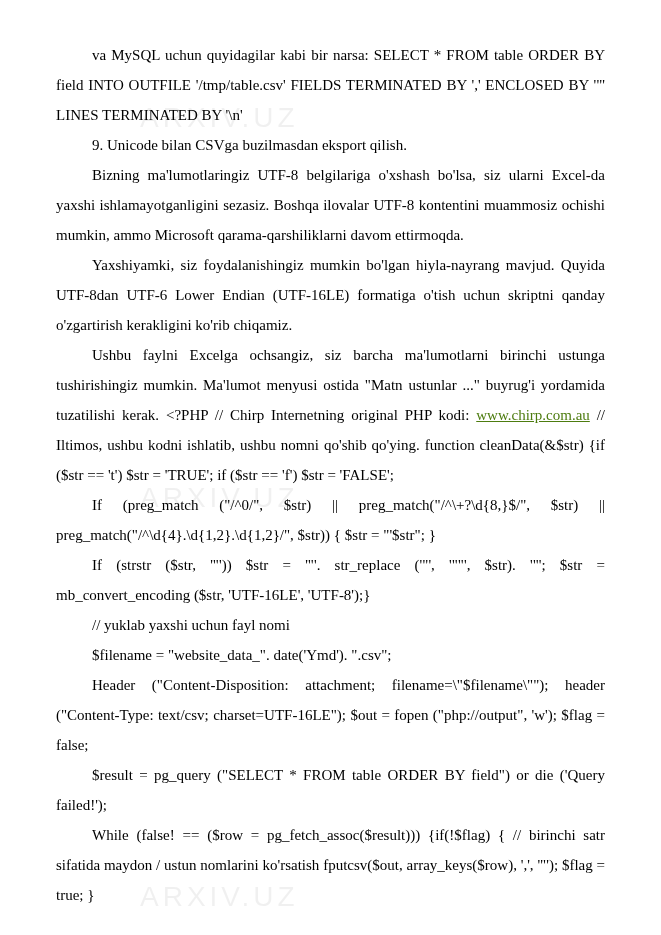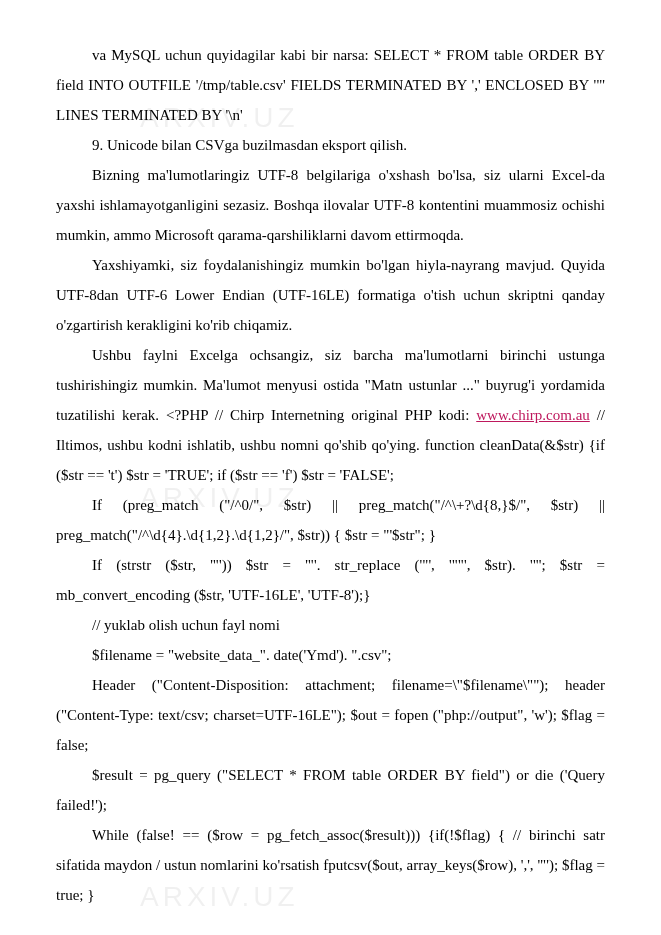--- a/index.html
+++ b/index.html
@@ -14,21 +14,21 @@
     padding: 40px 56px 30px 56px;
     position: relative;
     overflow: hidden;
   }
   .paragraph {
     text-align: justify;
     text-indent: 36px;
     margin: 0;
   }
   .link {
-    color: #be185d;
+    color: #4d7c0f;
     text-decoration: underline;
   }
   .watermark {
     position: absolute;
     font-family: Arial, Helvetica, sans-serif;
     font-weight: 400;
     font-size: 28px;
     color: rgba(0,0,0,0.06);
     letter-spacing: 4px;
     pointer-events: none;
@@ -49,17 +49,17 @@
 <p class="paragraph">9. Unicode bilan CSVga buzilmasdan eksport qilish.</p>
 <p class="paragraph">Bizning ma'lumotlaringiz UTF-8 belgilariga o'xshash bo'lsa, siz ularni Excel-da yaxshi ishlamayotganligini sezasiz. Boshqa ilovalar UTF-8 kontentini muammosiz ochishi mumkin, ammo Microsoft qarama-qarshiliklarni davom ettirmoqda.</p>
 <p class="paragraph">Yaxshiyamki, siz foydalanishingiz mumkin bo'lgan hiyla-nayrang mavjud. Quyida UTF-8dan UTF-6 Lower Endian (UTF-16LE) formatiga o'tish uchun skriptni qanday o'zgartirish kerakligini ko'rib chiqamiz.</p>
 <p class="paragraph">
   <span>Ushbu faylni Excelga ochsangiz, siz barcha ma'lumotlarni birinchi ustunga tushirishingiz mumkin. Ma'lumot menyusi ostida "Matn ustunlar ..." buyrug'i yordamida tuzatilishi kerak. &lt;?PHP // Chirp Internetning original PHP kodi: </span>
   <a class="link">www.chirp.com.au</a>
   <span> // Iltimos, ushbu kodni ishlatib, ushbu nomni qo'shib qo'ying. function cleanData(&amp;$str) {if ($str == 't') $str = 'TRUE'; if ($str == 'f') $str = 'FALSE';</span>
 </p>
 <p class="paragraph">If (preg_match ("/^0/", $str) || preg_match("/^\+?\d{8,}$/", $str) || preg_match("/^\d{4}.\d{1,2}.\d{1,2}/", $str)) { $str = "'$str"; }</p>
 <p class="paragraph">If (strstr ($str, '"')) $str = '"'. str_replace ('"', '""', $str). '"'; $str = mb_convert_encoding ($str, 'UTF-16LE', 'UTF-8');}</p>
-<p class="paragraph">// yuklab olish uchun fayl nomi</p>
+<p class="paragraph">// yuklab yaxshi uchun fayl nomi</p>
 <p class="paragraph">$filename = "website_data_". date('Ymd'). ".csv";</p>
 <p class="paragraph">Header ("Content-Disposition: attachment; filename=\"$filename\""); header ("Content-Type: text/csv; charset=UTF-16LE"); $out = fopen ("php://output", 'w'); $flag = false;</p>
 <p class="paragraph">$result = pg_query ("SELECT * FROM table ORDER BY field") or die ('Query failed!');</p>
 <p class="paragraph">While (false! == ($row = pg_fetch_assoc($result))) {if(!$flag) { // birinchi satr sifatida maydon / ustun nomlarini ko'rsatish fputcsv($out, array_keys($row), ',', '"'); $flag = true; }</p>
 
 </body></html>

